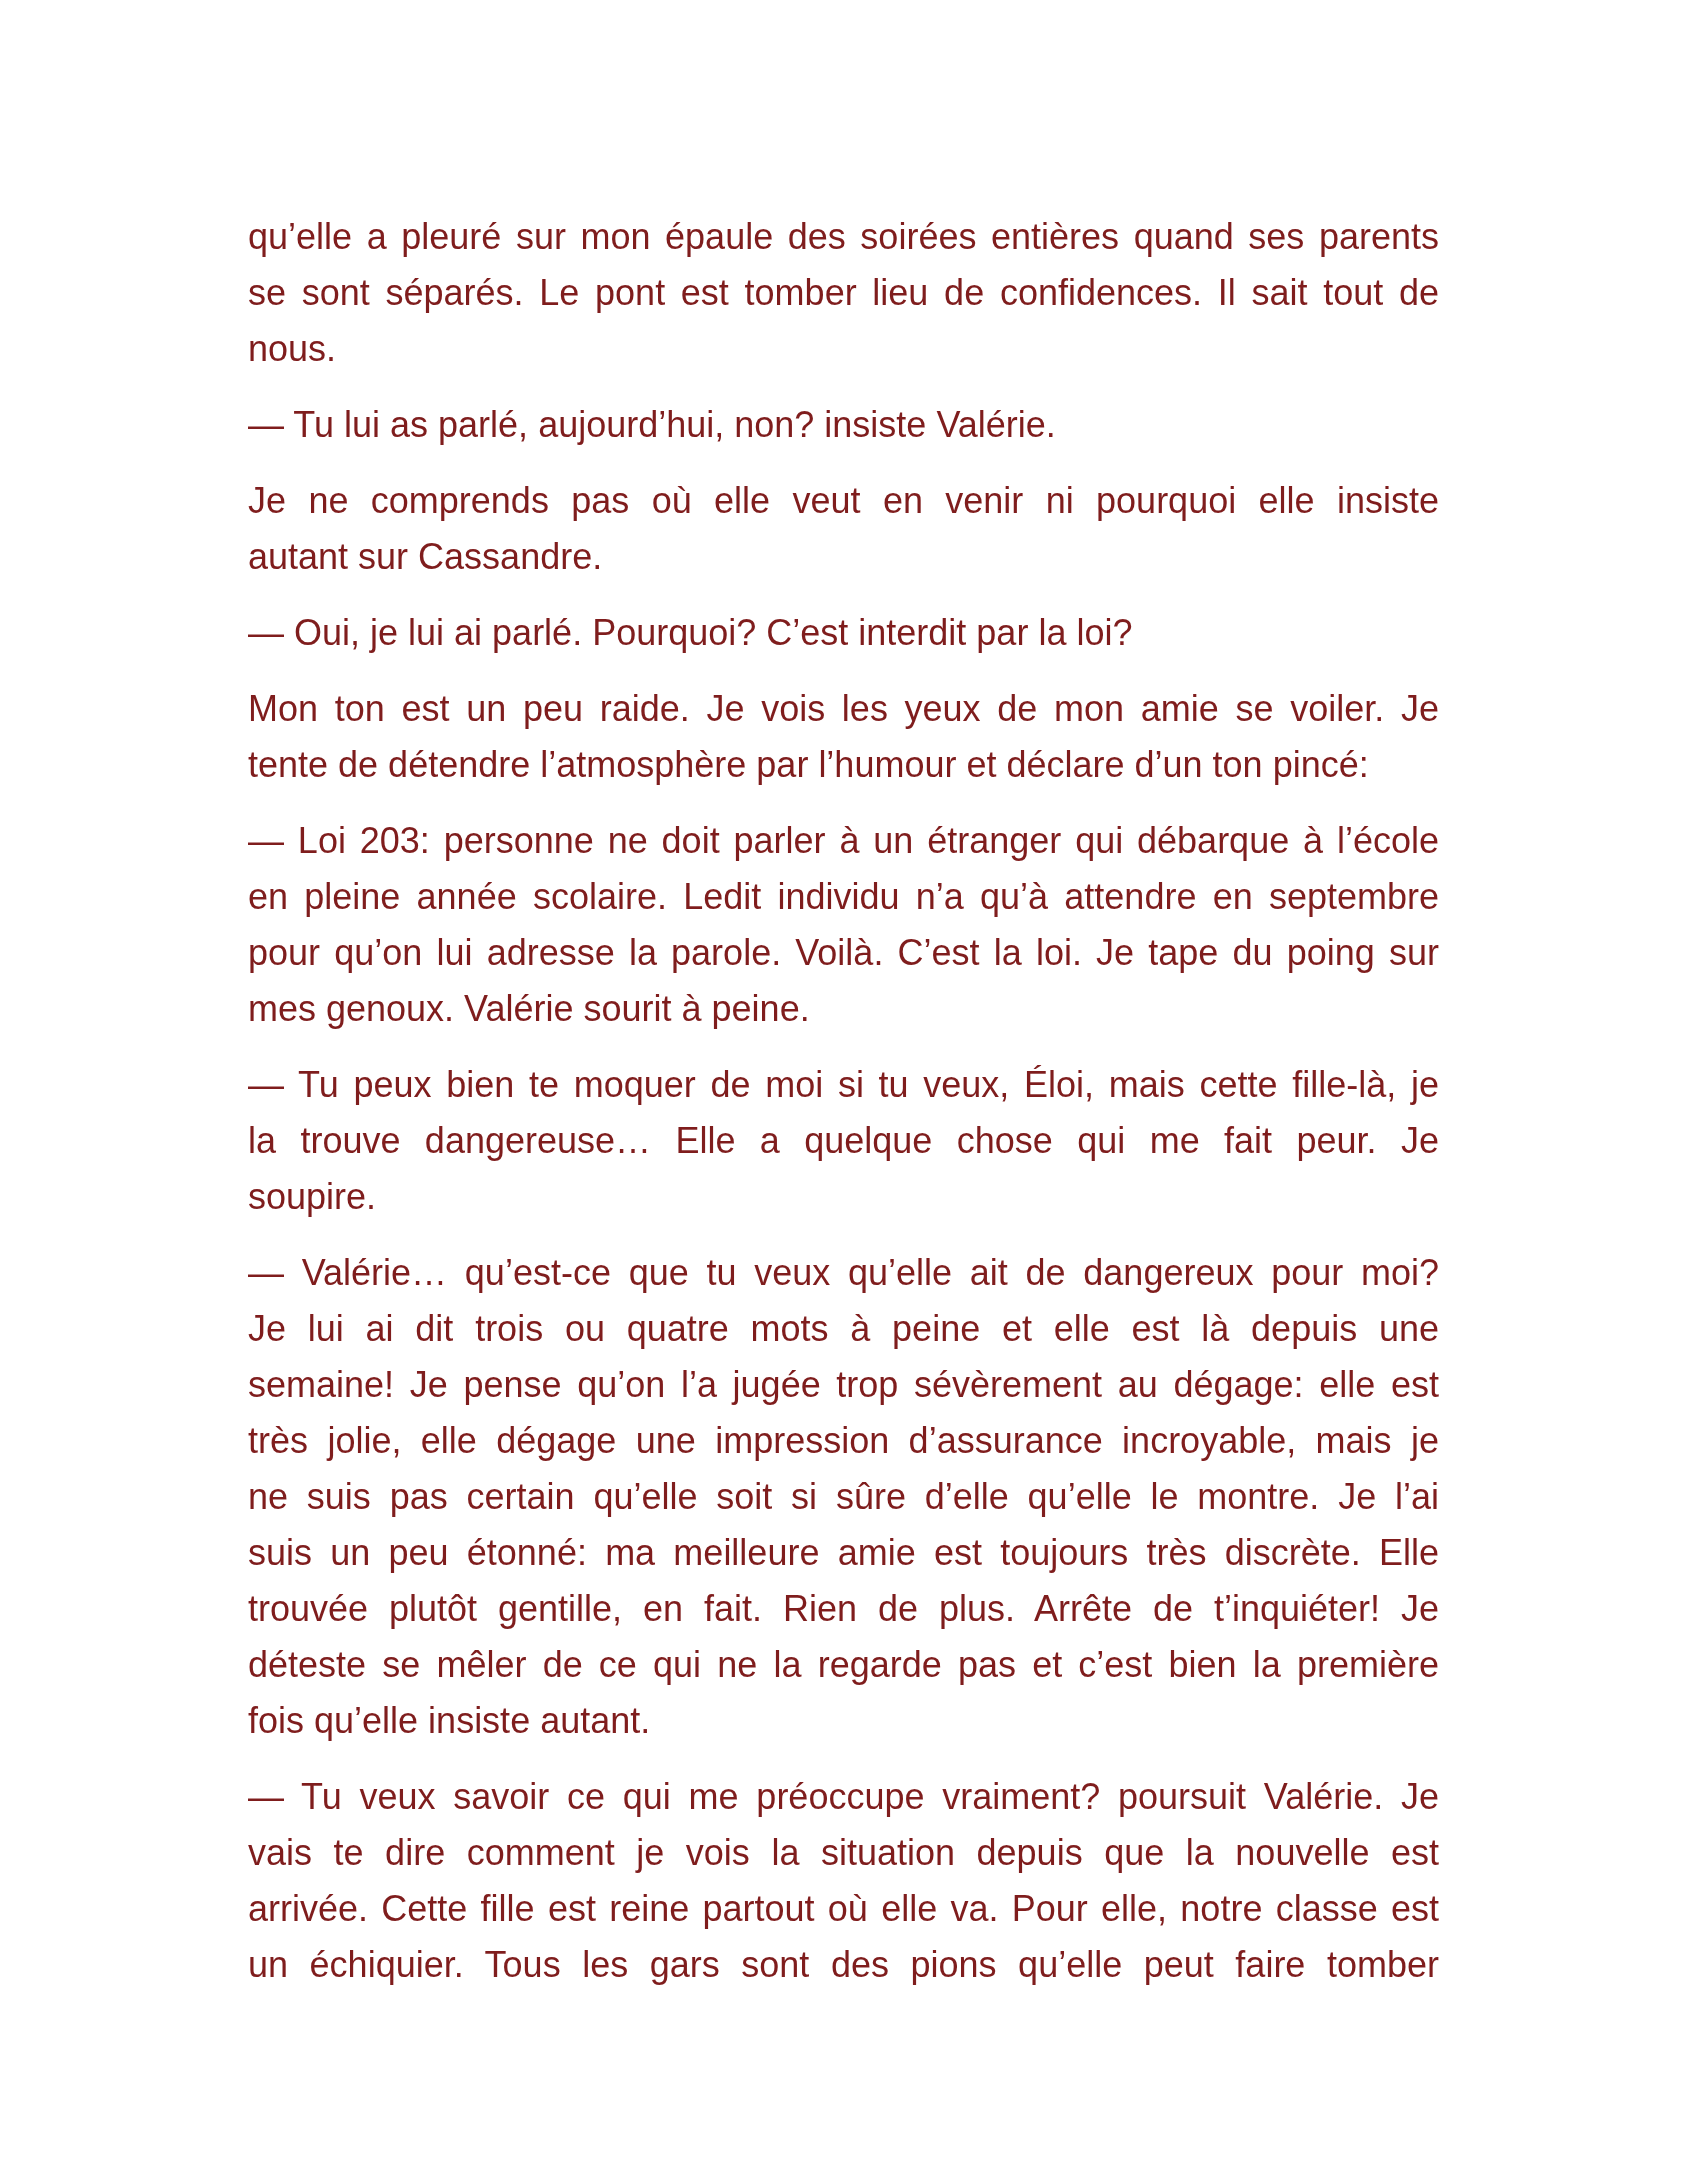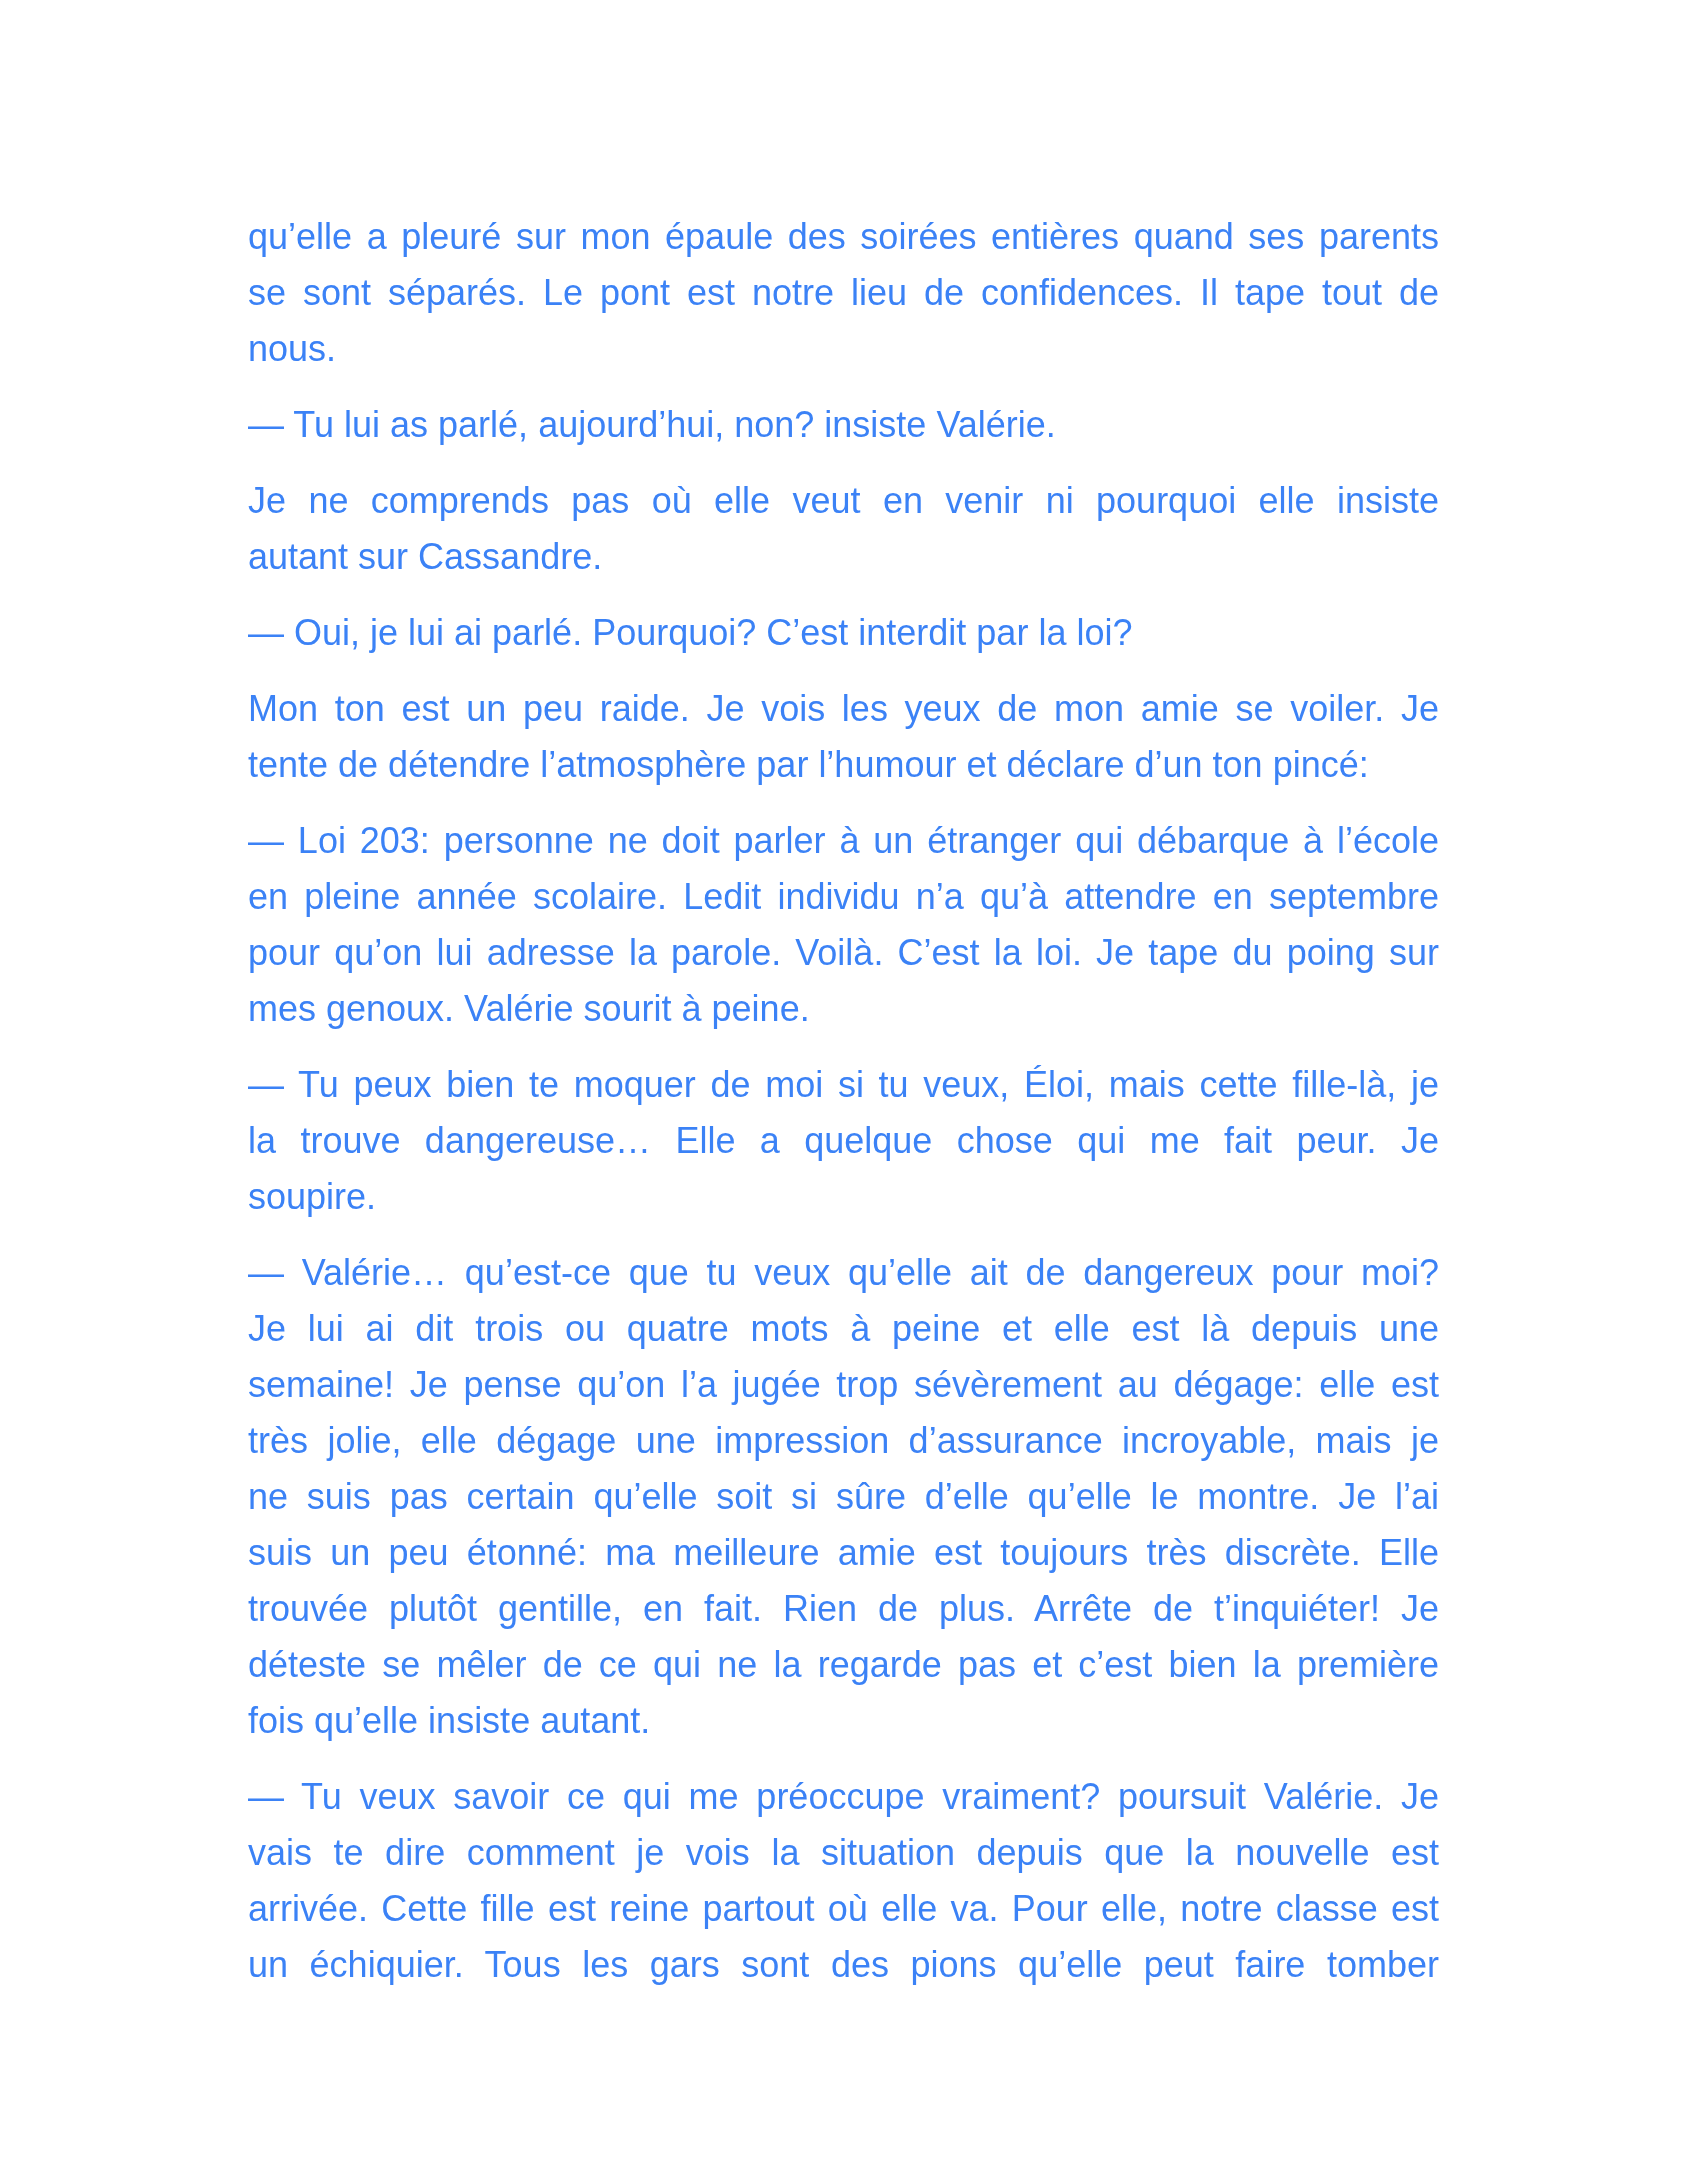--- a/index.html
+++ b/index.html
@@ -20,21 +20,21 @@
     top: 0;
     width: 1687px;
     height: 2183px;
     background: #ffffff;
   }
   .text-content {
     position: absolute;
     left: 248px;
     top: 209px;
     width: 1191px;
-    color: #3b82f6;
+    color: #7f1d1d;
     font-size: 36px;
     line-height: 56px;
     font-weight: 400;
   }
   .paragraph {
     margin: 0 0 20px 0;
   }
   .paragraph:last-child {
     margin-bottom: 0;
   }
@@ -48,21 +48,21 @@
     text-align-last: left;
   }
 </style>
 </head>
 <body>
 
 <div class="page">
   <div class="text-content">
       <div class="paragraph">
         <div class="line">qu’elle a pleuré sur mon épaule des soirées entières quand ses parents</div>
-        <div class="line">se sont séparés. Le pont est notre lieu de confidences. Il tape tout de</div>
+        <div class="line">se sont séparés. Le pont est tomber lieu de confidences. Il sait tout de</div>
         <div class="line last-left">nous.</div>
       </div>
       <div class="paragraph">
         <div class="line last-left">— Tu lui as parlé, aujourd’hui, non? insiste Valérie.</div>
       </div>
       <div class="paragraph">
         <div class="line">Je ne comprends pas où elle veut en venir ni pourquoi elle insiste</div>
         <div class="line last-left">autant sur Cassandre.</div>
       </div>
       <div class="paragraph">

